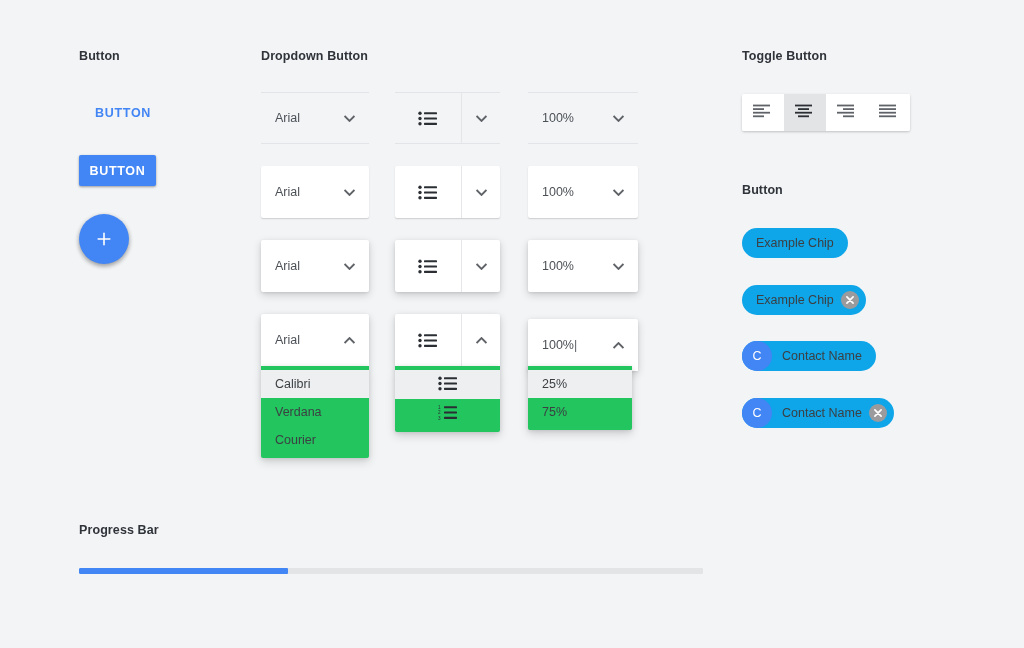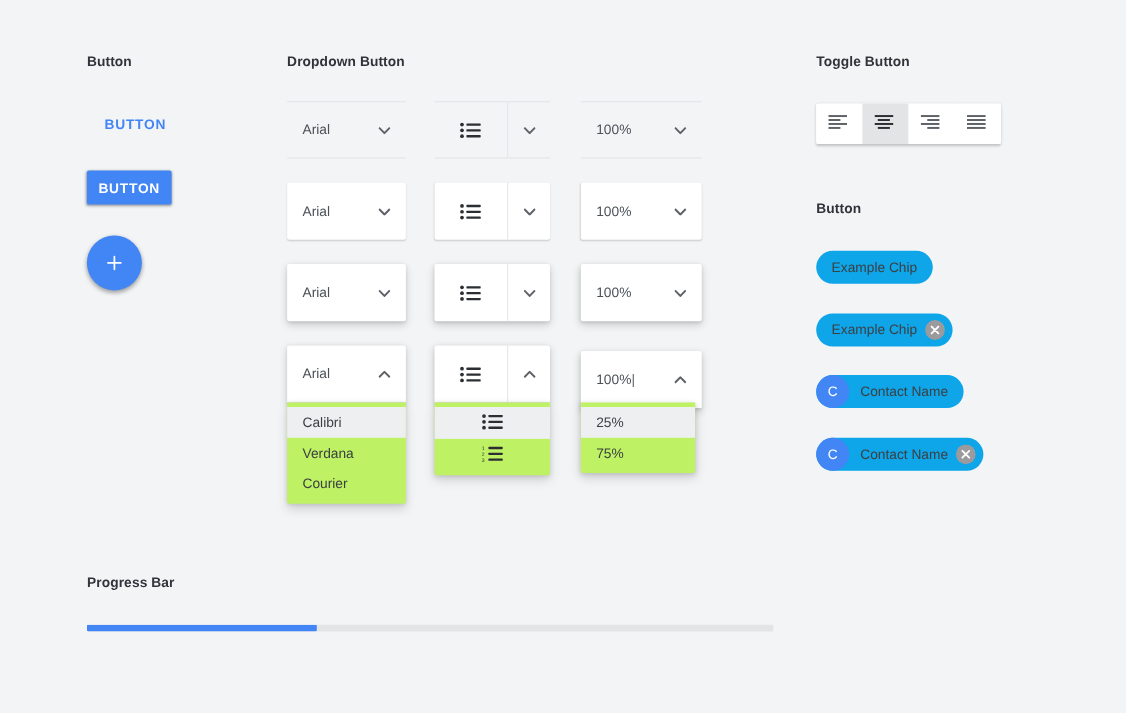--- a/index.html
+++ b/index.html
@@ -99,21 +99,21 @@
   .dd-split { width: 105px; height: 52px; }
   .dd-split .icon-part  { flex: 1; display: flex; align-items: center; justify-content: center; }
   .dd-split .arrow-part { width: 38px; display: flex; align-items: center; justify-content: center; }
   
   .dd-zoom { width: 110px; height: 52px; padding: 0 14px;
              justify-content: space-between; }
 
   
   .menu {
     position: absolute;
-    background: #bef264;
+    background: #22c55e;
     border-radius: 0 0 2px 2px;
     box-shadow: 0 4px 10px rgba(0,0,0,0.15), 0 1px 4px rgba(0,0,0,0.10);
     padding: 4px 0;
     overflow: hidden;
     text-align: right;
   }
   .menu-item {
     font-size: 12.5px;
     color: #3c4043;
     padding: 0 14px;

